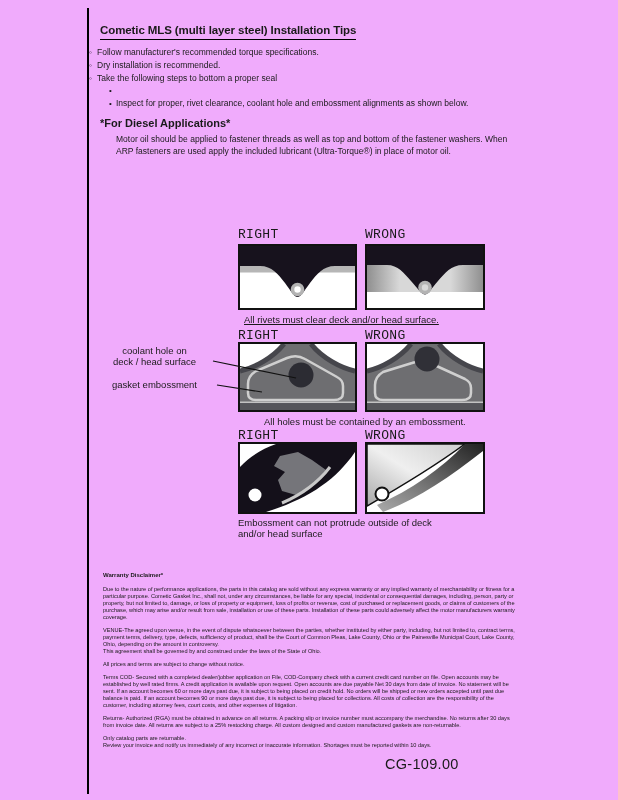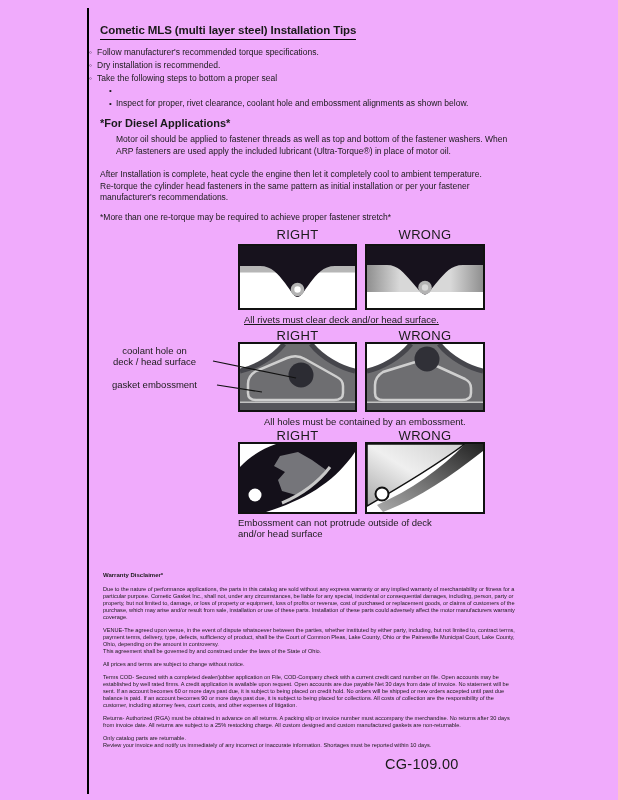--- a/index.html
+++ b/index.html
@@ -12,21 +12,21 @@
   .bullets{left:89px;top:46px;font-size:8.5px;line-height:12px;}
   .bline{display:flex;align-items:baseline;white-space:nowrap;}
   .bline .mk{width:8px;flex:0 0 8px;font-size:8px;}
   .bline.sub{margin-left:20px;}
   .bline.sub .mk{width:7px;flex:0 0 7px;}
   .dheading{left:100px;top:117px;font-size:11px;font-weight:bold;white-space:nowrap;}
   .para{font-size:8.5px;line-height:11.6px;}
   .p1{left:100px;top:134px;width:410px;margin-left:16px;}
   .p2{left:100px;top:169px;width:392px;}
   .note{left:100px;top:212px;font-size:8.5px;white-space:nowrap;}
-  .dlabel{font-size:13px;letter-spacing:0.3px;text-align:center;white-space:nowrap;}
+  .dlabel{font-size:13px;letter-spacing:0.3px;white-space:nowrap;font-family:Liberation Mono, monospace;}
   .panel{border:2px solid #111;background:#fff;box-sizing:border-box;}
   .panel svg{display:block;}
   .cap{font-size:9.5px;line-height:11px;white-space:nowrap;}
   .sidelabel{font-size:9.5px;line-height:11px;text-align:center;width:113px;left:98px;}
   .warr{left:103px;top:572px;width:414px;font-size:5.6px;line-height:7px;}
   .warr .whead{font-weight:bold;margin-bottom:7px;font-size:6px;}
   .warr .wp{margin-bottom:6px;}
   .warr .wp.tight{margin-bottom:0;}
   .pagenum{left:385px;top:756px;font-size:14.5px;letter-spacing:0.3px;white-space:nowrap;}
 </style>
@@ -55,22 +55,20 @@
       <span class="mk">•</span>
     </div>
     <div class="bline sub">
       <span class="mk">•</span>
       <span>Inspect for proper, rivet clearance, coolant hole and embossment alignments as shown below.</span>
     </div>
   </div>
 
   <div class="abs dheading">*For Diesel Applications*</div>
   <div class="abs para p1">Motor oil should be applied to fastener threads as well as top and bottom of the fastener washers. When ARP fasteners are used apply the included lubricant (Ultra-Torque®) in place of motor oil.</div>
-  <div class="abs para p2">After Installation is complete, heat cycle the engine then let it completely cool to ambient temperature. Re-torque the cylinder head fasteners in the same pattern as initial installation or per your fastener manufacturer's recommendations.</div>
-  <div class="abs note">*More than one re-torque may be required to achieve proper fastener stretch*</div>
 
   <div class="abs dlabel" style="left:238px;top:227px;width:119px;">RIGHT</div>
   <div class="abs dlabel" style="left:365px;top:227px;width:120px;">WRONG</div>
 
   <div class="abs panel" style="left:238px;top:244px;width:119px;height:66px;">
     <svg width="115" height="62" viewBox="0 0 115 62">
       <rect width="115" height="62" fill="#ffffff"></rect>
       <rect x="0" y="20" width="115" height="6.5" fill="#b6b6b6"></rect>
       <path d="M0,0 H115 V20 H95 C83,20 77,28 70,37 C64,45 61,51 57.5,51 C54,51 51,45 45,37 C38,28 32,20 20,20 H0 Z" fill="#17121d"></path>
       <circle cx="57.5" cy="43.5" r="6.8" fill="#b3b3b3"></circle>

